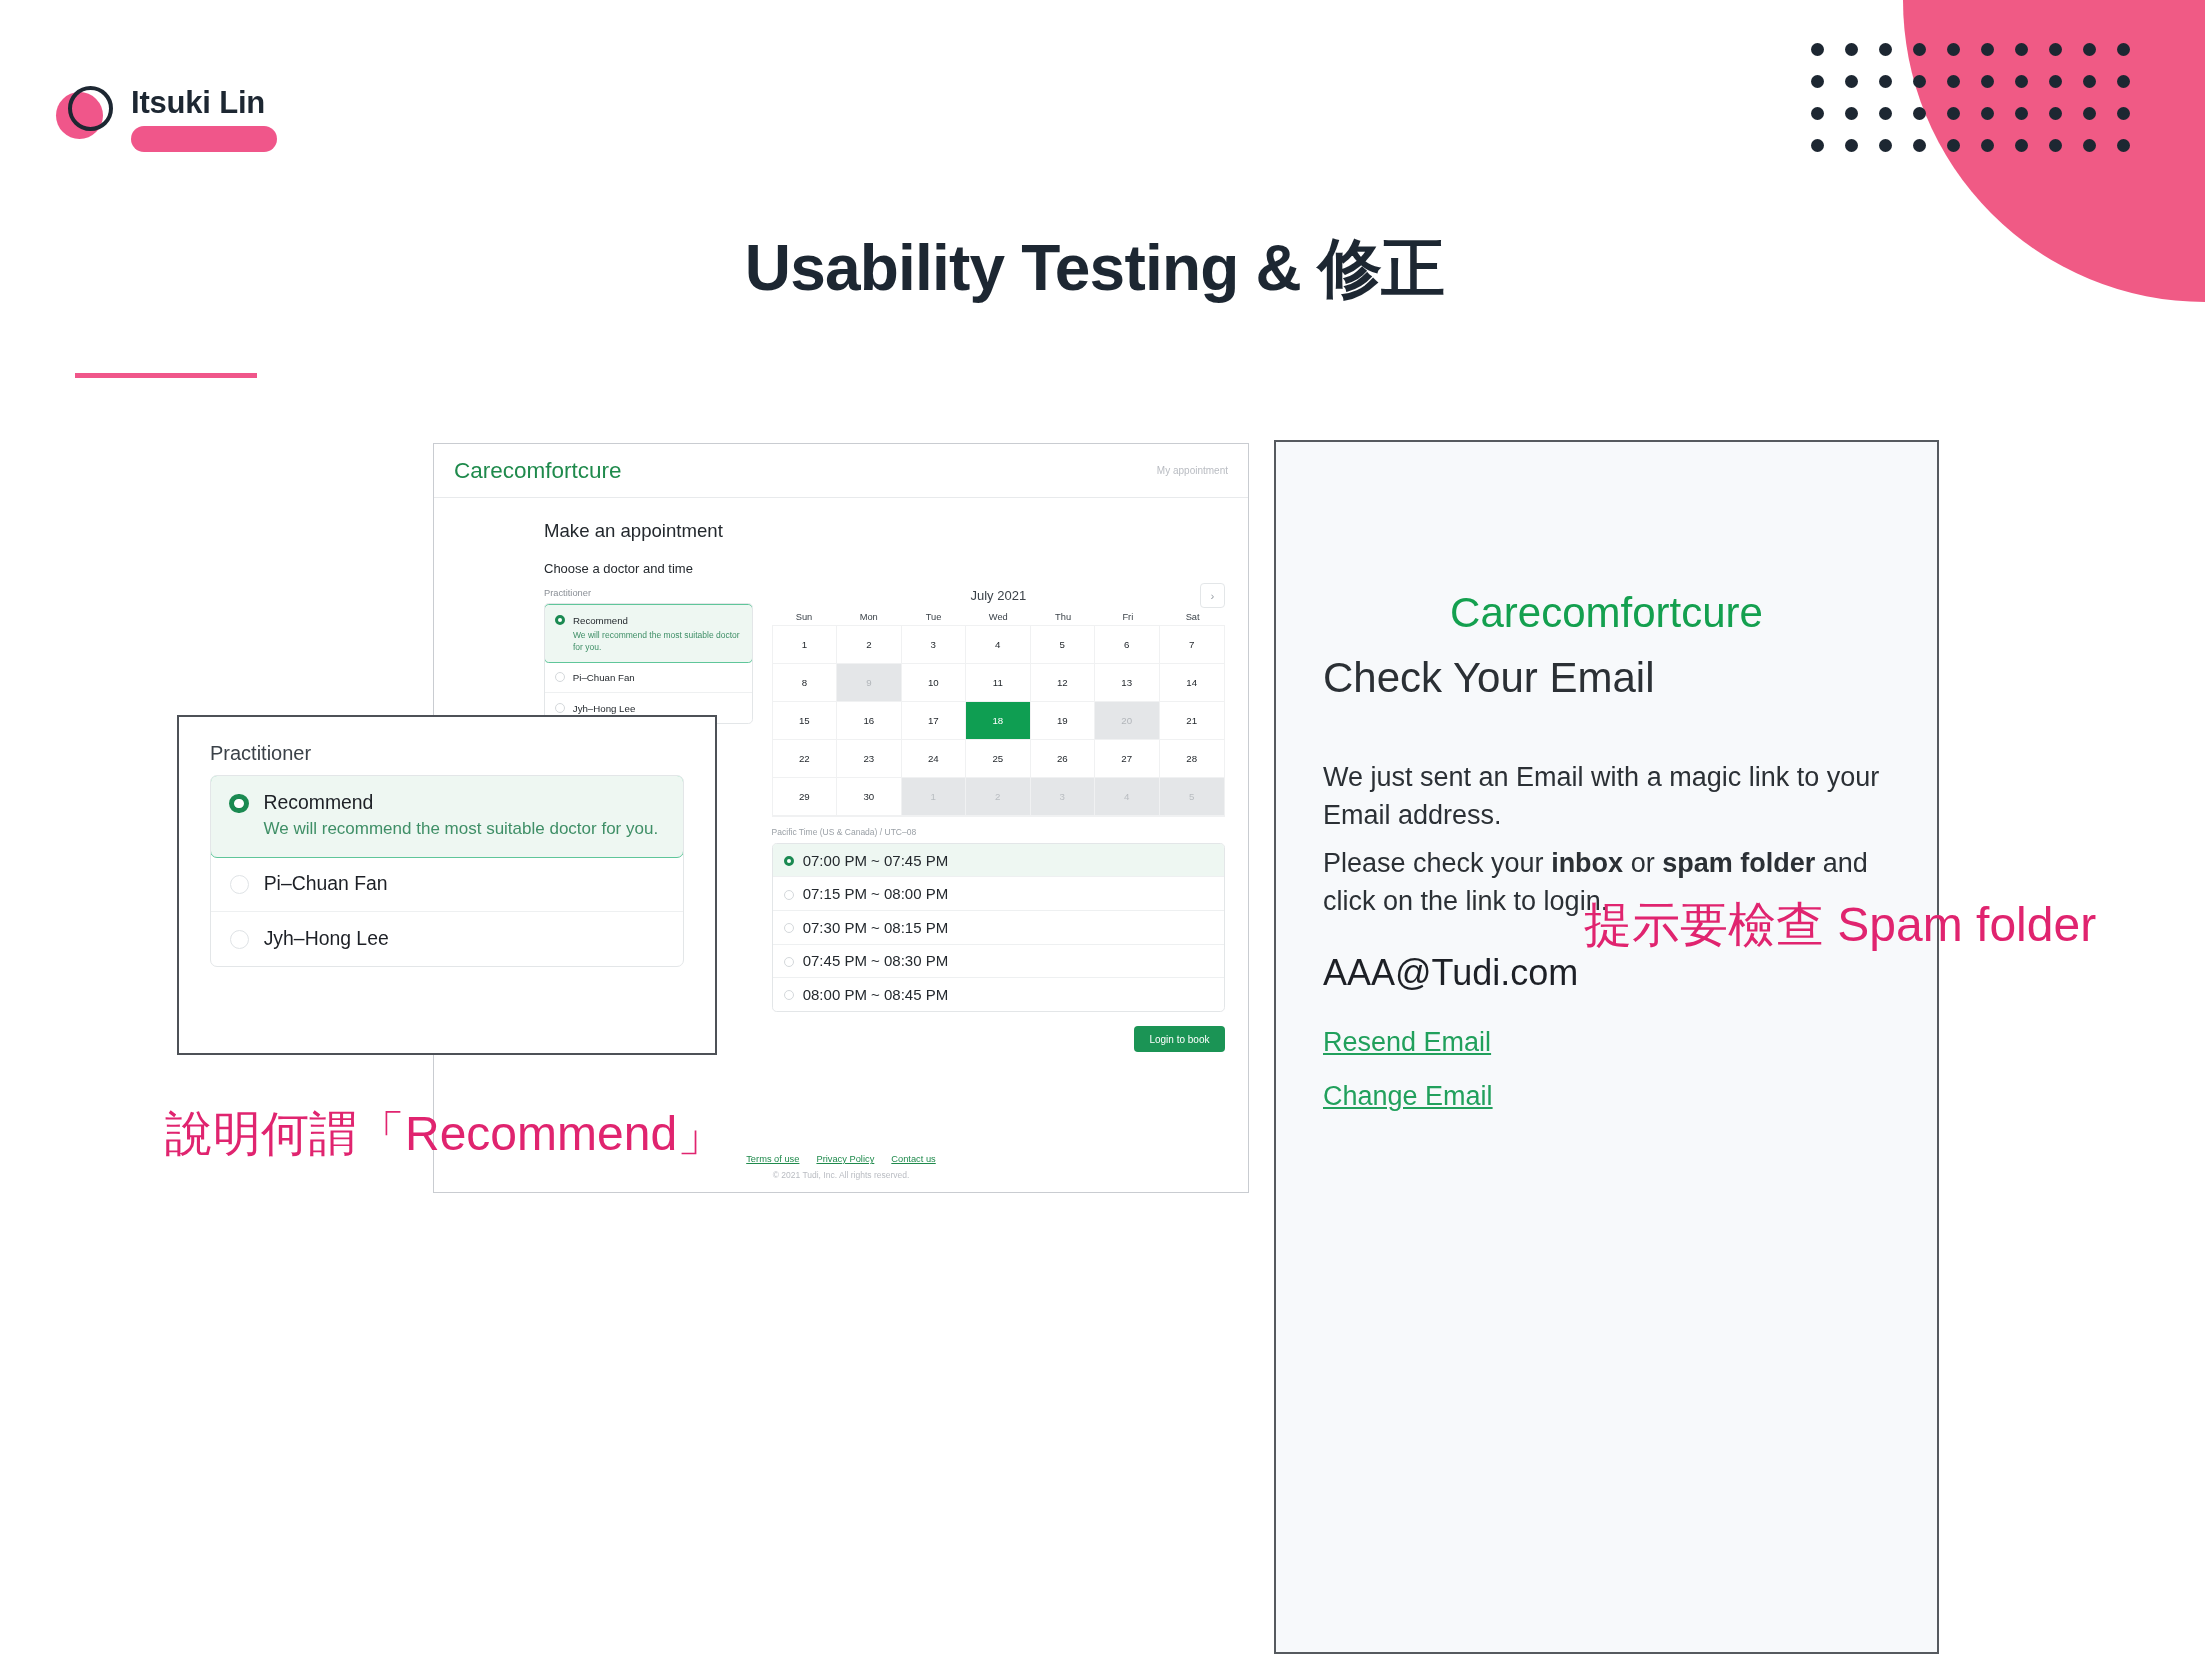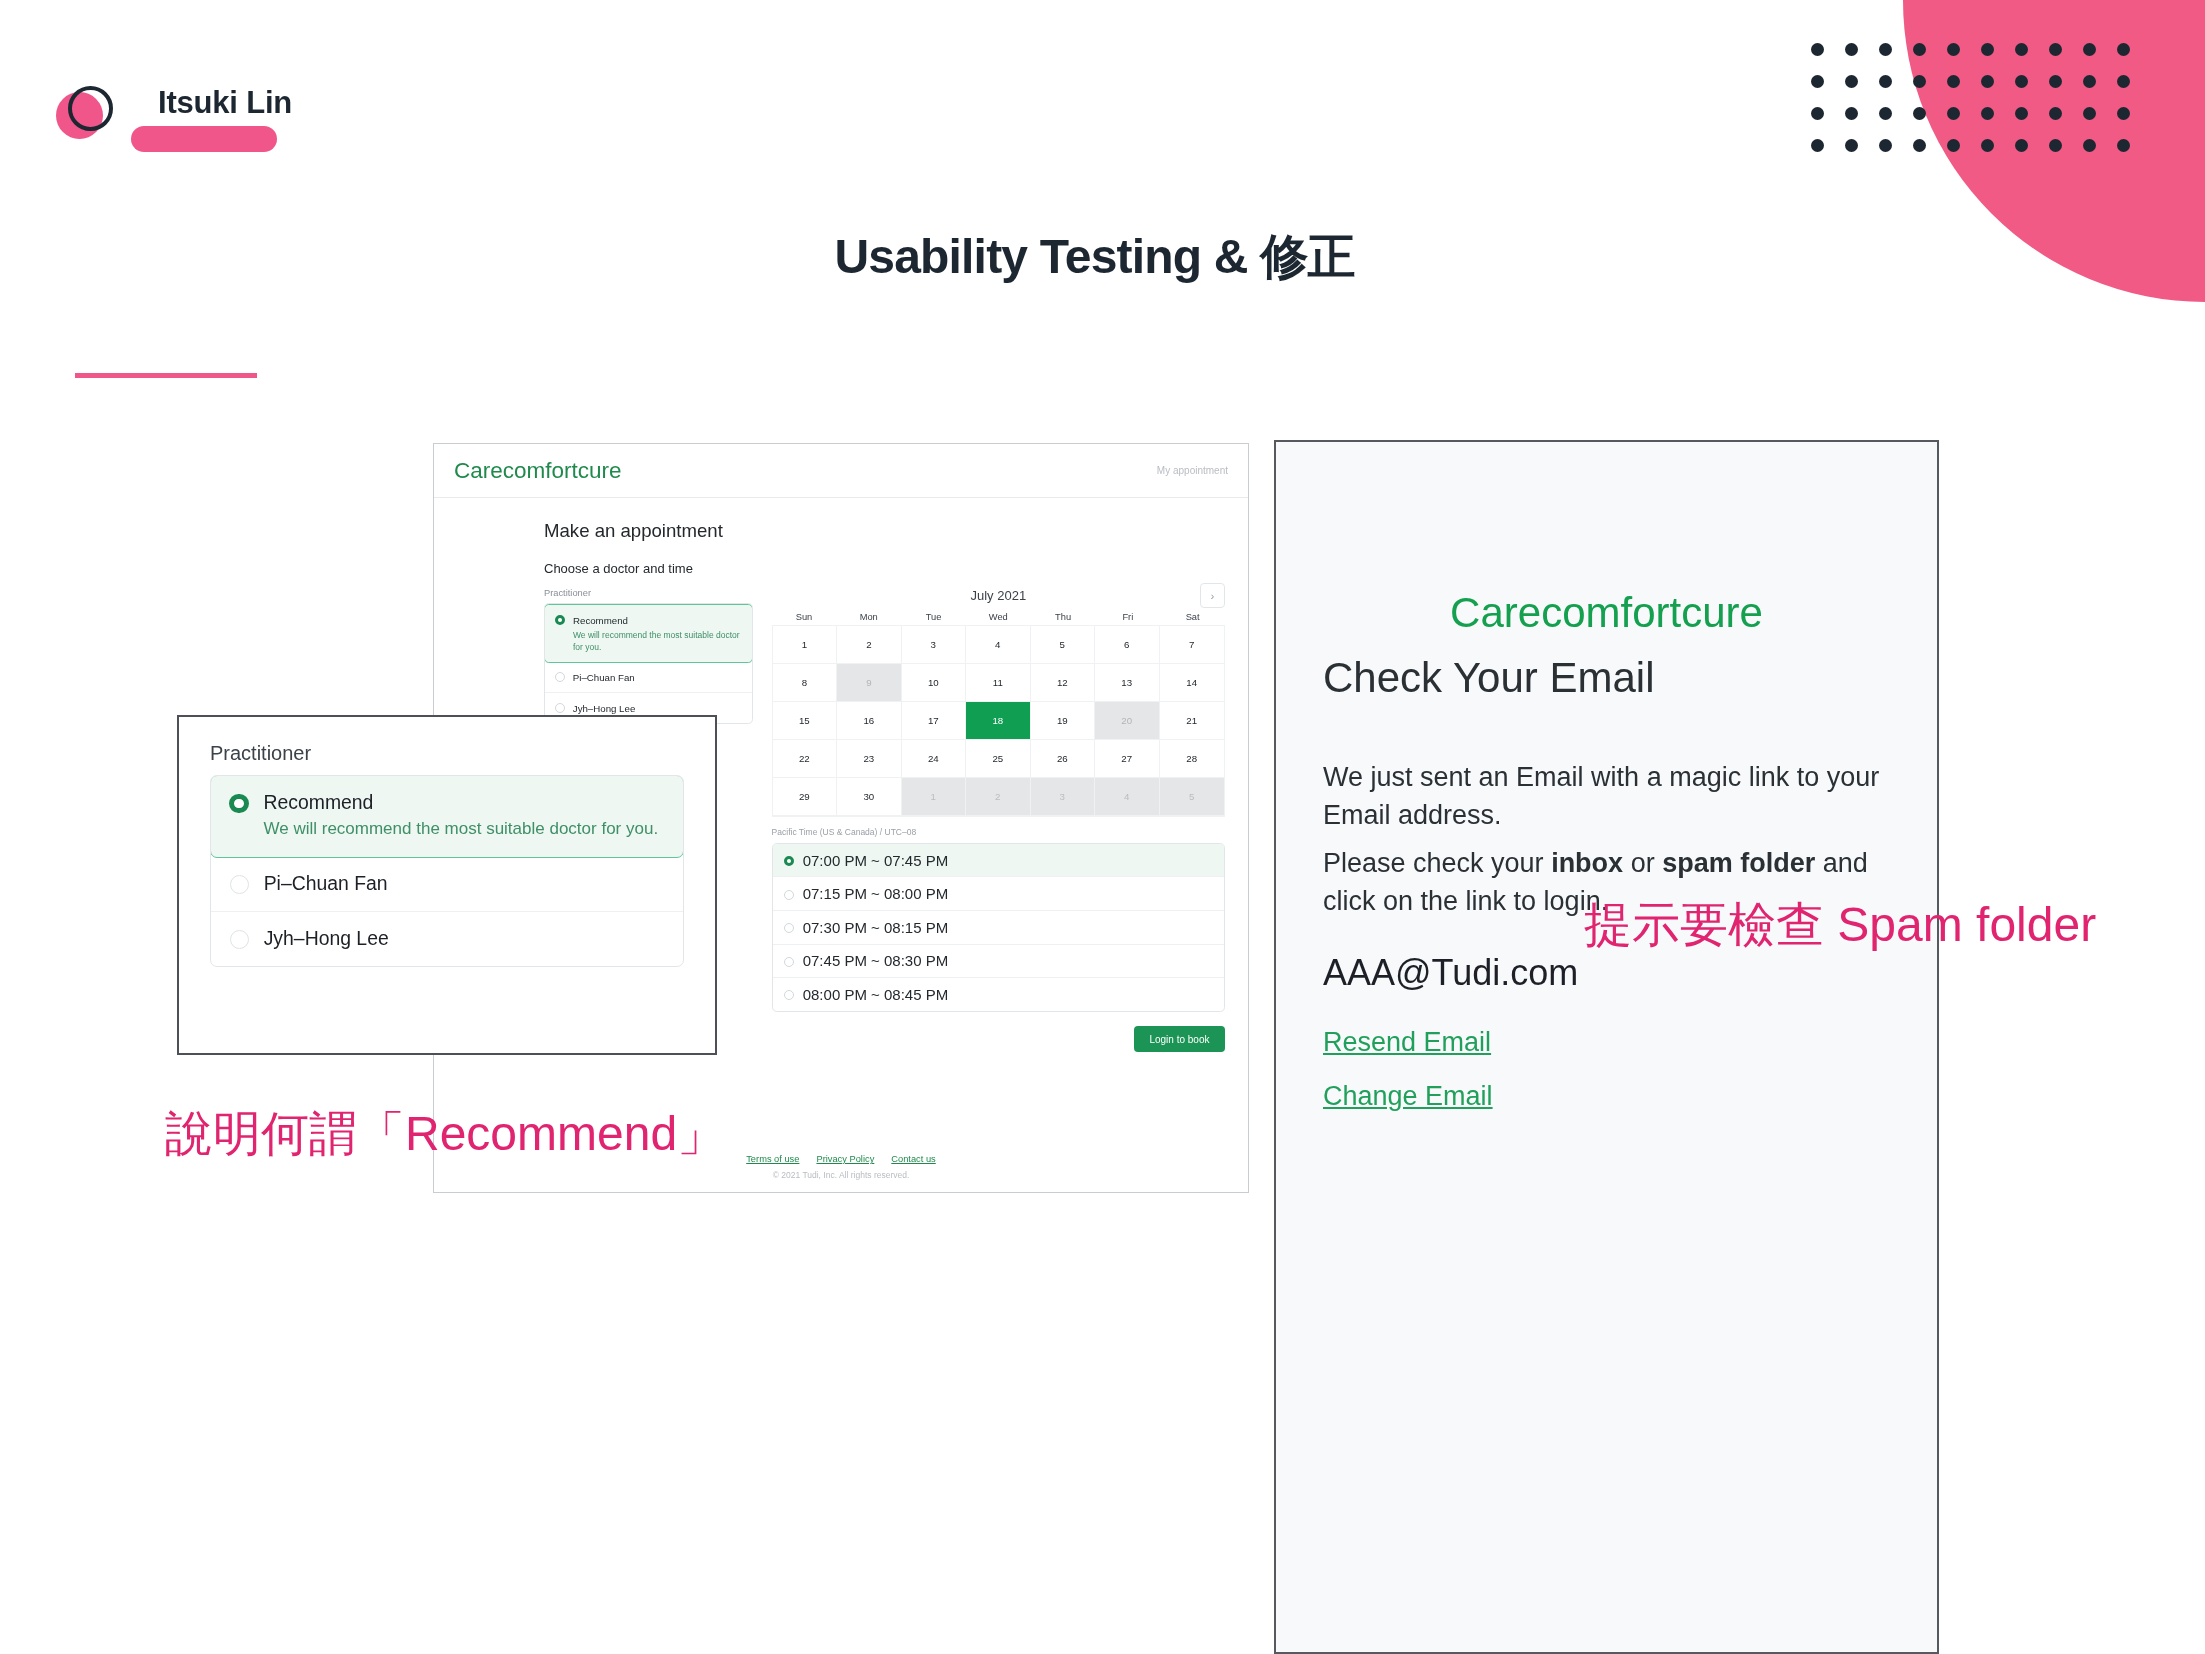--- a/index.html
+++ b/index.html
@@ -28,28 +28,28 @@
   .brand-mark{position:relative;width:64px;height:64px;flex:0 0 auto;}
   .brand-mark .fill{
     position:absolute;left:0;top:7.8px;width:47px;height:47px;border-radius:50%;background:#f0568a;
   }
   .brand-mark .ring{
     position:absolute;left:12.4px;top:1.6px;width:45px;height:45px;border-radius:50%;
     border:4.7px solid #1d2732;box-sizing:border-box;
   }
   .brand-text{margin-left:11px;padding-top:3.1px;}
   .brand-name{
-    font-size:31px;font-weight:bold;color:#1d2732;letter-spacing:-0.2px;line-height:1;margin-left:27px;
+    font-size:31px;font-weight:bold;color:#1d2732;letter-spacing:-0.2px;line-height:1;
   }
   .brand-bar{margin-top:7.8px;width:146px;height:26px;border-radius:13px;background:#f0568a;}
 
   
   .page-title{
     position:absolute;left:0;right:16px;top:225px;text-align:center;
-    font-size:48px;font-weight:bold;color:#1d2732;letter-spacing:-0.8px;
+    font-size:64px;font-weight:bold;color:#1d2732;letter-spacing:-0.8px;
   }
   .title-rule{
     position:absolute;left:75px;top:373px;width:182px;height:5.4px;background:#f0568a;
   }
 
   
   .annot{
     position:absolute;color:#e0246f;font-size:48px;line-height:1.1;white-space:nowrap;
   }
   .annot-recommend{left:165px;top:1108px;}

